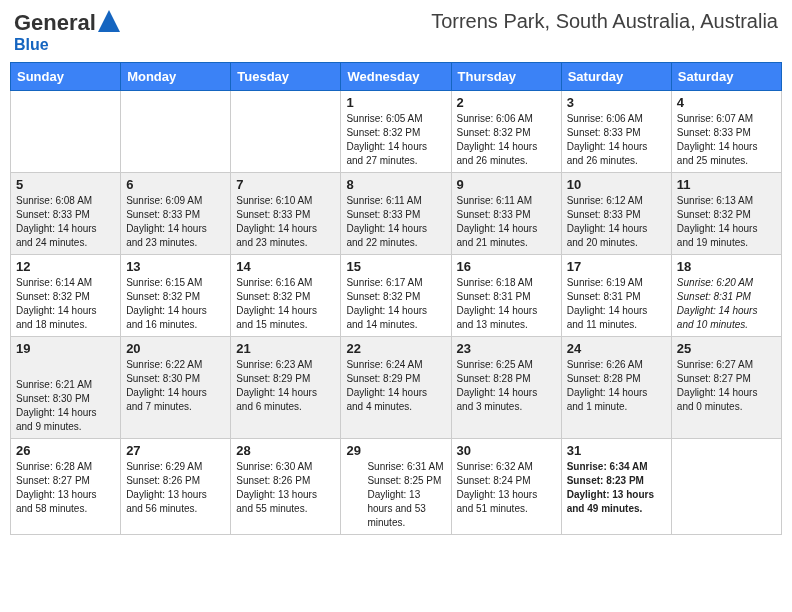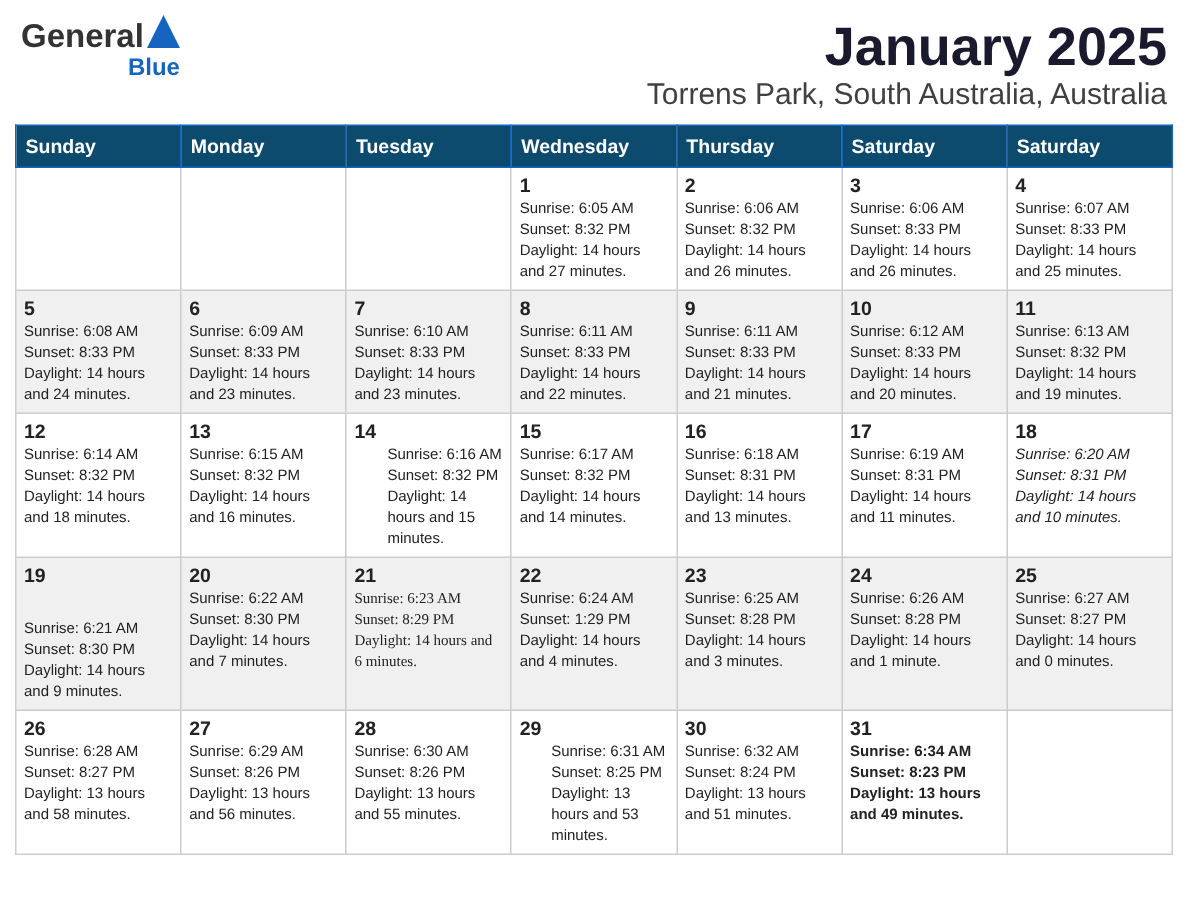--- a/index.html
+++ b/index.html
@@ -13,21 +13,21 @@
     .header {
       display: flex;
       justify-content: space-between;
       align-items: flex-start;
       margin-bottom: 8px;
       padding: 0 4px;
     }
     .logo {
       display: flex;
       flex-direction: column;
-      align-items: flex-end;
+      align-items: flex-start;
     }
     .logo-text {
       display: flex;
       align-items: center;
     }
     .logo-general {
       font-size: 22px;
       font-weight: bold;
       color: #333;
     }
@@ -47,21 +47,21 @@
     .location-title {
       font-size: 20px;
       color: #404040;
     }
     .calendar {
       width: 100%;
       border-collapse: collapse;
       border: 1px solid #ccc;
     }
     .calendar th {
-      background-color: #0c4a6e;
+      background-color: #3b82f6;
       color: #fff;
       text-align: left;
       padding: 6px 6px;
       font-size: 13px;
       font-weight: bold;
       border: 1px solid #1565c0;
     }
     .calendar td {
       border: 1px solid #ccc;
       vertical-align: top;
@@ -103,21 +103,20 @@
         <svg width="22" height="22" viewBox="0 0 22 22">
           <polygon points="11,0 22,22 0,22" fill="#1565c0"></polygon>
         </svg>
       </span>
     </div>
     <div>
       <span class="logo-blue">Blue</span>
     </div>
   </div>
   <div class="title-section">
-    <div class="month-title">January 2025</div>
     <div class="location-title">Torrens Park, South Australia, Australia</div>
   </div>
 </div>
 
 <table class="calendar">
   <thead>
     <tr>
     <th>Sunday</th>
         <th>Monday</th>
         <th>Tuesday</th>
@@ -209,21 +208,21 @@
 Daylight: 14 hours and 18 minutes.</div>
         </td>
         <td>
           <div class="day-number">13</div>
           <div class="day-info" style="white-space: pre-line;">Sunrise: 6:15 AM
 Sunset: 8:32 PM
 Daylight: 14 hours and 16 minutes.</div>
         </td>
         <td>
           <div class="day-number">14</div>
-          <div class="day-info" style="white-space: pre-line; margin-left: 22px;">Sunrise: 6:16 AM
+          <div class="day-info" style="white-space: pre-line;">Sunrise: 6:16 AM
 Sunset: 8:32 PM
 Daylight: 14 hours and 15 minutes.</div>
         </td>
         <td>
           <div class="day-number">15</div>
           <div class="day-info" style="white-space: pre-line;">Sunrise: 6:17 AM
 Sunset: 8:32 PM
 Daylight: 14 hours and 14 minutes.</div>
         </td>
         <td>
@@ -253,28 +252,28 @@
 Daylight: 14 hours and 9 minutes.</div>
         </td>
         <td>
           <div class="day-number">20</div>
           <div class="day-info" style="white-space: pre-line;">Sunrise: 6:22 AM
 Sunset: 8:30 PM
 Daylight: 14 hours and 7 minutes.</div>
         </td>
         <td>
           <div class="day-number">21</div>
-          <div class="day-info" style="white-space: pre-line; font-family: Liberation Serif, serif;">Sunrise: 6:23 AM
+          <div class="day-info" style="white-space: pre-line;">Sunrise: 6:23 AM
 Sunset: 8:29 PM
 Daylight: 14 hours and 6 minutes.</div>
         </td>
         <td>
           <div class="day-number">22</div>
           <div class="day-info" style="white-space: pre-line;">Sunrise: 6:24 AM
-Sunset: 1:29 PM
+Sunset: 8:29 PM
 Daylight: 14 hours and 4 minutes.</div>
         </td>
         <td>
           <div class="day-number">23</div>
           <div class="day-info" style="white-space: pre-line;">Sunrise: 6:25 AM
 Sunset: 8:28 PM
 Daylight: 14 hours and 3 minutes.</div>
         </td>
         <td>
           <div class="day-number">24</div>

